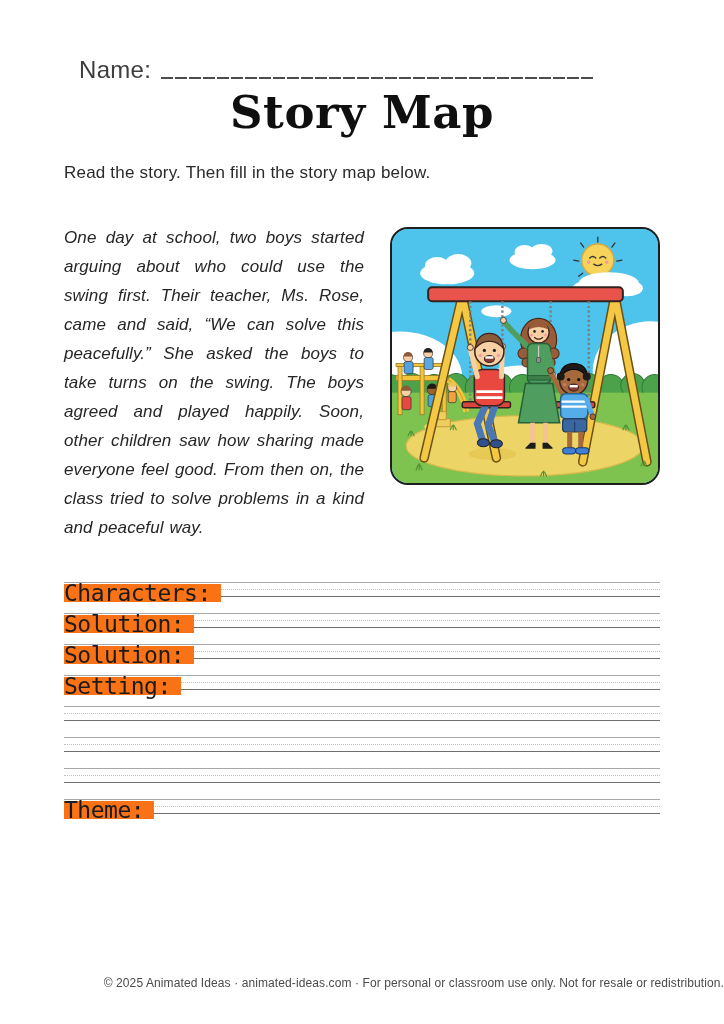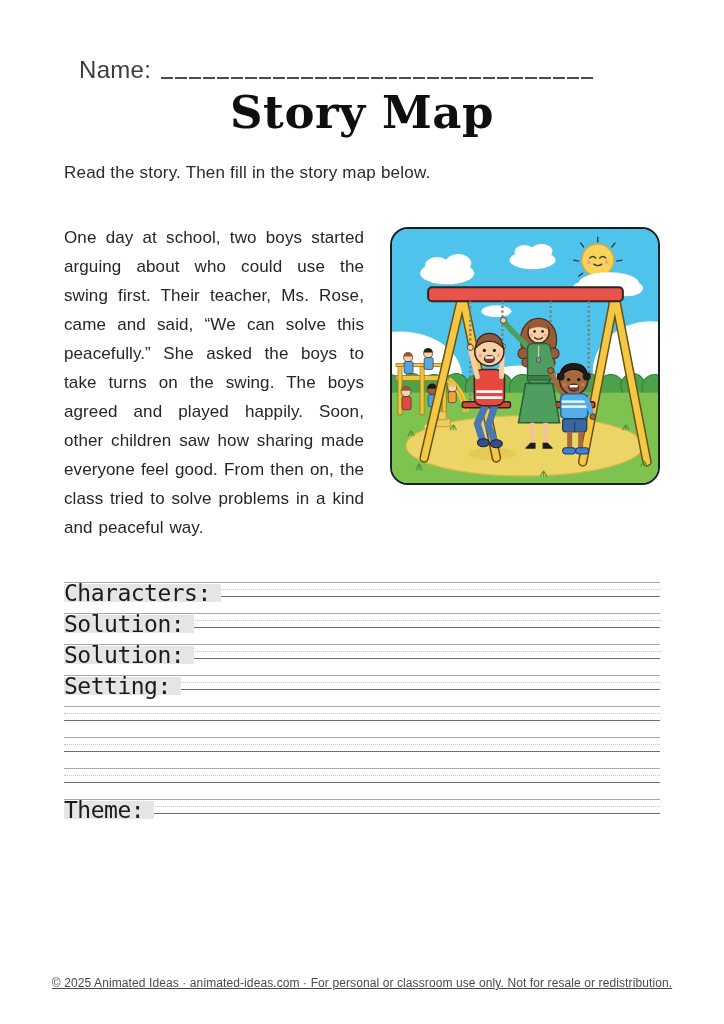--- a/index.html
+++ b/index.html
@@ -13,39 +13,39 @@
   .name-line { flex:1; height:2px; margin:0 66px 5px 10px;
     background:repeating-linear-gradient(90deg,#4c4c4c 0 12px,transparent 12px 14px); }
 
   
   .title { margin-top:2px; text-align:center; font-family:"DejaVu Serif", serif;
     font-weight:bold; font-size:45px; color:#0f0f0f; letter-spacing:0.5px; }
   .subtitle { margin-top:24px; text-align:left; font-size:17px; color:#2a2a2a; letter-spacing:0.2px; }
 
   
   .story { margin-top:40px; font-size:17px; line-height:29px; text-align:justify;
-    color:#262626; letter-spacing:0.1px; word-spacing:1px; }
+    color:#262626; letter-spacing:0.1px; word-spacing:1px;font-style:italic; }
   .story-illustration { float:right; width:270px; height:258px; margin:4px 0 14px 26px;
     border:2.5px solid #1e1e1e; border-radius:18px; overflow:hidden; background:#4EC3EC; }
   .story-illustration svg { display:block; width:100%; height:100%; }
 
   
   .fields { margin-top:40px; }
   .guide-row { position:relative; height:15px; margin-bottom:16px;
     border-top:1px solid #a8a8a8; border-bottom:1.6px solid #6e6e6e; }
   .guide-row::after { content:""; position:absolute; left:0; right:0; top:6px;
     border-top:1px dotted #c2c2c2; }
   .guide-label { position:absolute; left:0; bottom:-6px; z-index:2;
     font-family:"DejaVu Sans Mono", monospace; font-size:23px; line-height:0.8;
-    letter-spacing:-0.5px; color:#1b1b1b; background:#e5e5e5; padding-right:10px; }
+    letter-spacing:-0.5px; color:#1b1b1b; background:#f97316; padding-right:10px; }
   .guide-row.last { margin-bottom:0; }
 
   
-  .footer { position:absolute; left:0; right:0; bottom:34px; text-align:center;
-    font-size:12px; color:#4a4a4a; letter-spacing:0.1px;text-decoration:underline; }
+  .footer { position:absolute; left:0; right:0; bottom:34px; text-align:right;
+    font-size:12px; color:#4a4a4a; letter-spacing:0.1px; }
 </style>
 </head>
 <body>
 
 <div class="page">
 
   <div class="name-row">
     <span class="name-label">Name:</span>
     <span class="name-line"></span>
   </div>

